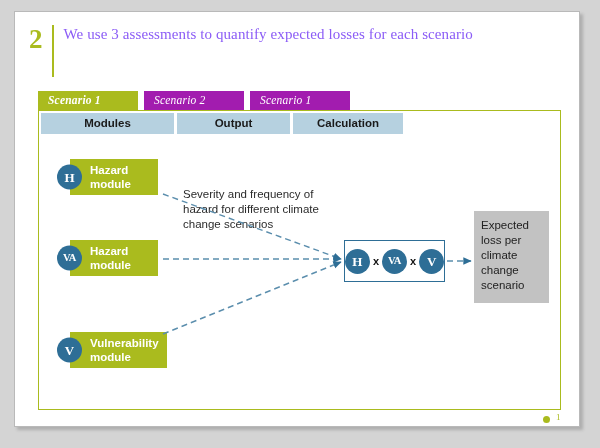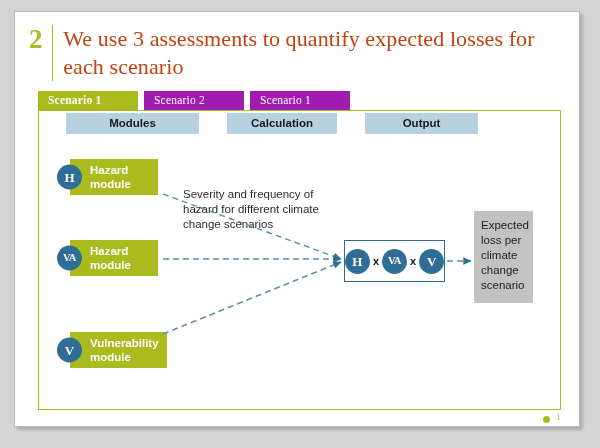--- a/index.html
+++ b/index.html
@@ -53,23 +53,23 @@
     padding-top: 1px;
   }
   .title-divider {
     width: 2px;
     align-self: stretch;
     background: #aabb1e;
     margin-right: 10px;
     min-height: 52px;
   }
   .title-text {
-    color: #c2410c;
-    font-family: "Liberation Serif", serif;
-    font-size: 22px;
+    color: #8b5cf6;
+    font-family: "Liberation Serif", serif;
+    font-size: 15px;
     line-height: 1.28;
     letter-spacing: 0.1px;
   }
 
   
   .tabs {
     position: absolute;
     left: 23px;
     top: 79px;
     display: flex;
@@ -80,20 +80,21 @@
     height: 19px;
     line-height: 19px;
     padding: 0 12px 0 10px;
     font-size: 11.5px;
     font-weight: bold;
     color: #ffffff;
     font-family: "Liberation Serif", serif;
     letter-spacing: 0.2px;
     white-space: nowrap;
     box-sizing: border-box;
+    font-style: italic;
   }
   .tab.active {
     background: #aabb1e;
     min-width: 100px;
   }
   .tab.inactive {
     background: #a21caf;
     min-width: 100px;
     font-weight: normal;
   }
@@ -121,21 +122,20 @@
     z-index: 4;
   }
   .col-head {
     background: #b6d1e0;
     color: #1a1a1a;
     font-size: 11.5px;
     font-weight: bold;
     text-align: center;
     line-height: 21px;
     box-sizing: border-box;
-    margin-left: 25px;
   }
   .col-head.modules { width: 133px; }
   .col-head.description { width: 155px; }
   .col-head.calculation { width: 110px; }
   .col-head.output { width: 113px; }
 
   
   .module-box {
     position: absolute;
     background: #aabb1e;
@@ -220,21 +220,21 @@
     font-weight: bold;
     color: #111111;
     padding: 0 1px;
   }
 
   
   .output-box {
     position: absolute;
     left: 459px;
     top: 199px;
-    width: 59px;
+    width: 75px;
     height: 92px;
     background: #c2c2c2;
     color: #222222;
     font-size: 11.5px;
     line-height: 1.30;
     box-sizing: border-box;
     padding: 7px 9px 0 7px;
   }
 
   
@@ -280,22 +280,22 @@
     <div class="tabs">
       <div class="tab active">Scenario 1</div>
       <div class="tab inactive">Scenario 2</div>
       <div class="tab inactive">Scenario 1</div>
     </div>
 
     <div class="panel"></div>
 
     <div class="col-headers">
       <div class="col-head modules">Modules</div>
+      <div class="col-head output">Output</div>
       <div class="col-head calculation">Calculation</div>
-      <div class="col-head output">Output</div>
     </div>
 
     <svg class="connectors" viewBox="0 0 566 416" width="566" height="416">
       <defs>
         <marker id="arrowblue" markerWidth="7" markerHeight="7" refX="5.5" refY="2.6" orient="auto">
           <path d="M0,0 L6,2.6 L0,5.2 z" fill="#2e6e96"></path>
         </marker>
       </defs>
       <path d="M148 182 L326 247" stroke="#5b8ead" stroke-width="1.4" stroke-dasharray="6,4" fill="none" marker-end="url(#arrowblue)"></path>
       <path d="M148 247 L326 247" stroke="#5b8ead" stroke-width="1.4" stroke-dasharray="6,4" fill="none" marker-end="url(#arrowblue)"></path>

